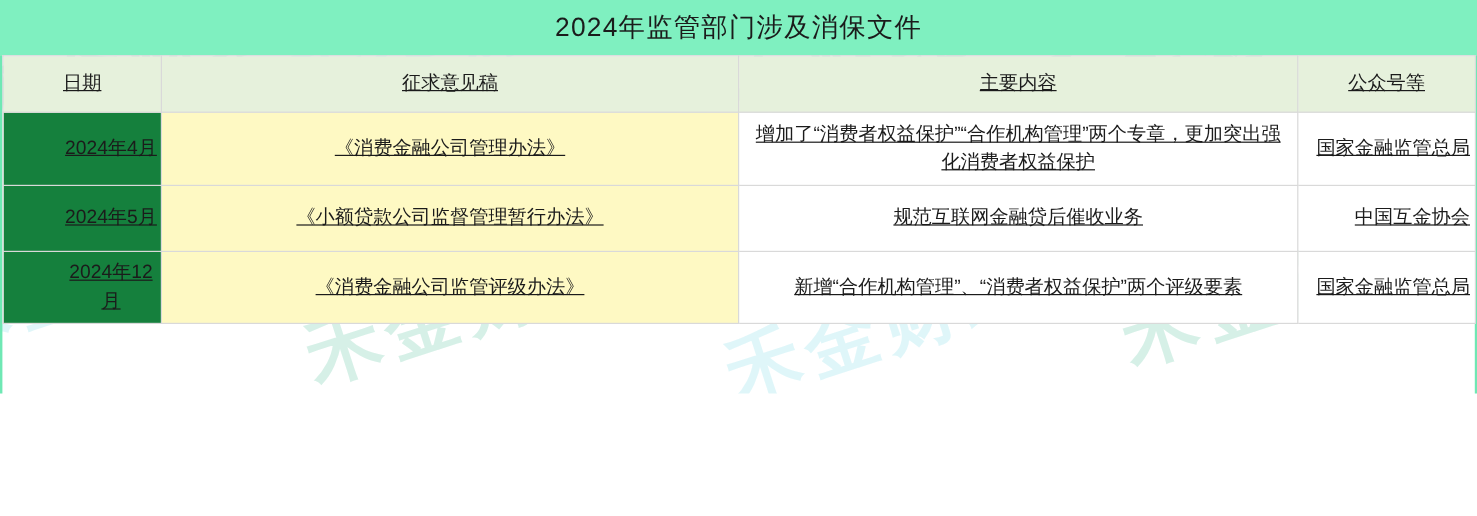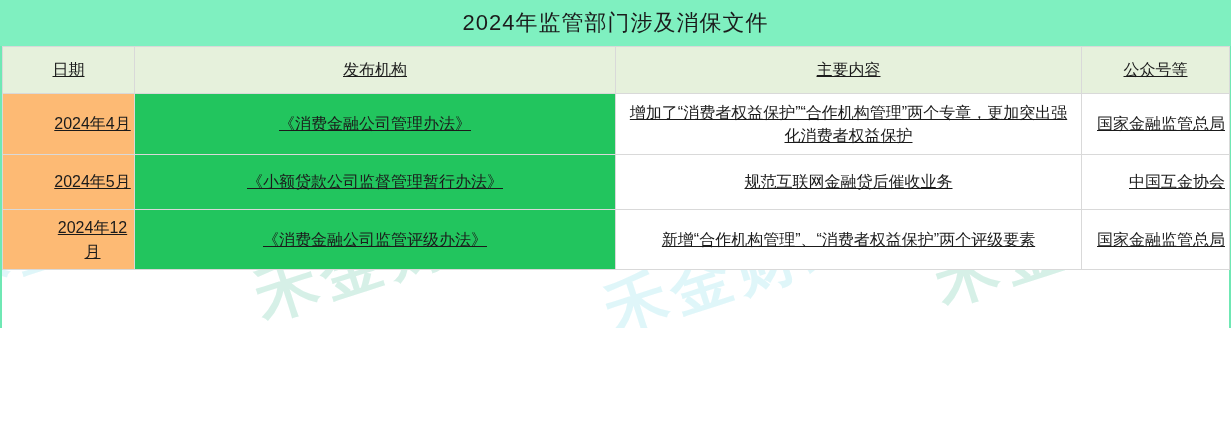--- a/index.html
+++ b/index.html
@@ -93,26 +93,26 @@
     background-clip: padding-box;
     text-decoration: underline;
   }
   table.doc-table tr.header-row th {
     background: #e6f1dc;
     height: 46px;
     text-align: center;
     font-weight: normal;
   }
   table.doc-table td.cell-date {
-    background: #fdba74;
+    background: #15803d;
     text-align: center;
     padding-left: 48px;
   }
   table.doc-table td.cell-name {
-    background: #22c55e;
+    background: #fef9c3;
     text-align: center;
     padding: 3px 6px;
   }
   table.doc-table td.cell-main {
     background: #ffffff;
     text-align: center;
     padding: 3px 8px;
   }
   table.doc-table td.cell-org {
     background: #ffffff;
@@ -150,21 +150,21 @@
     <table class="doc-table">
       <colgroup>
         <col class="c-date">
           <col class="c-name">
           <col class="c-main">
           <col class="c-org">
       </colgroup>
       <thead>
         <tr class="header-row">
           <th>日期</th>
-          <th>发布机构</th>
+          <th>征求意见稿</th>
           <th>主要内容</th>
           <th>公众号等</th>
         </tr>
       </thead>
       <tbody>
         <tr class="r1">
           <td class="cell-date">2024年4月</td>
           <td class="cell-name">《消费金融公司管理办法》</td>
           <td class="cell-main">增加了“消费者权益保护”“合作机构管理”两个专章，更加突出强化消费者权益保护</td>
           <td class="cell-org">国家金融监管总局</td>

